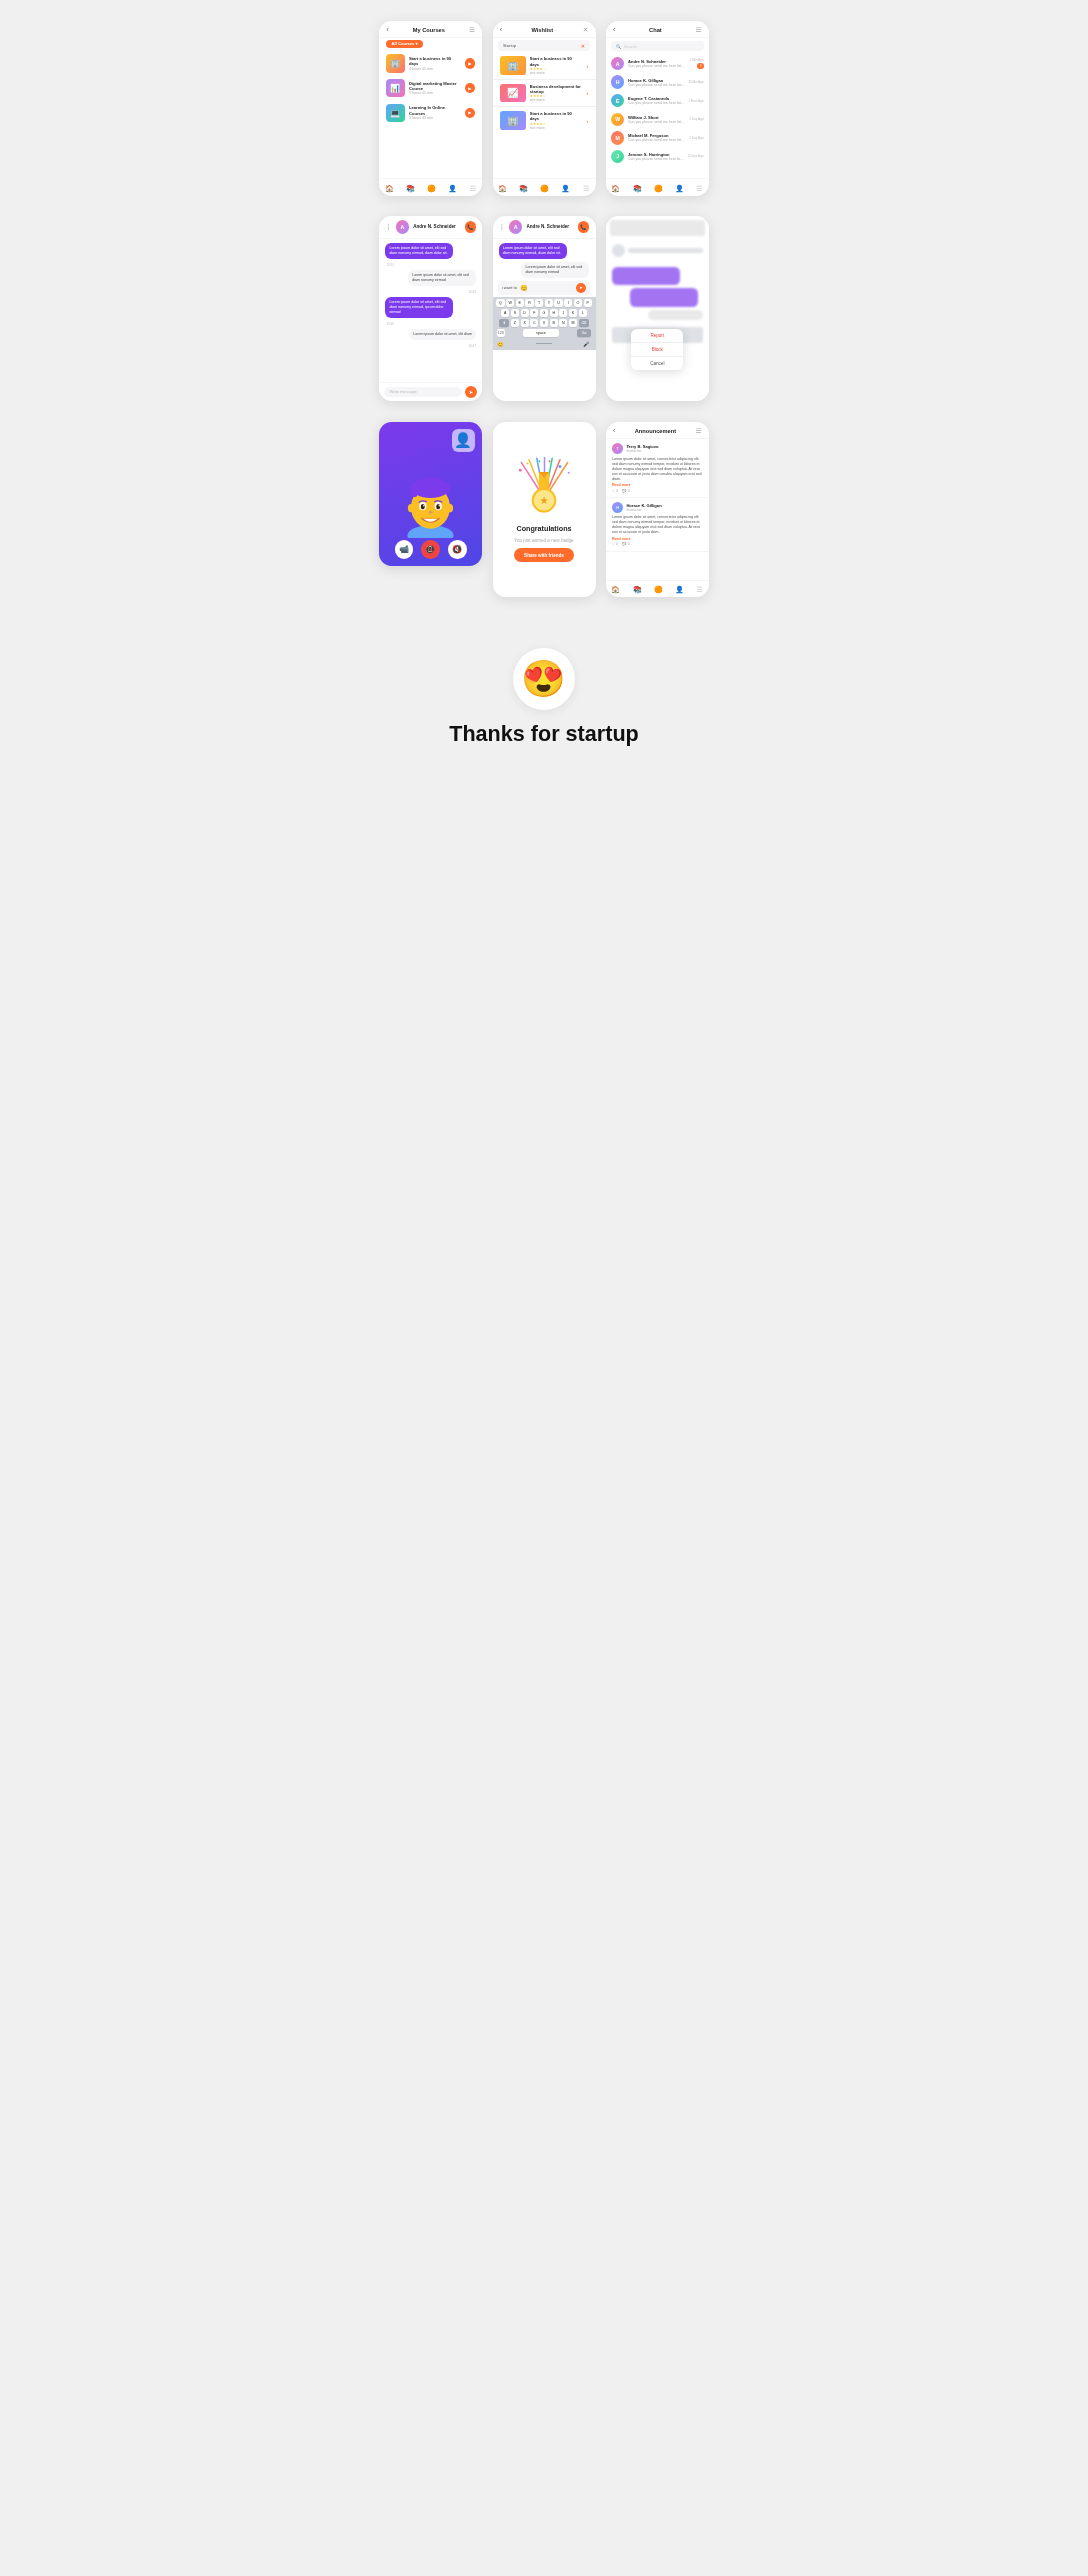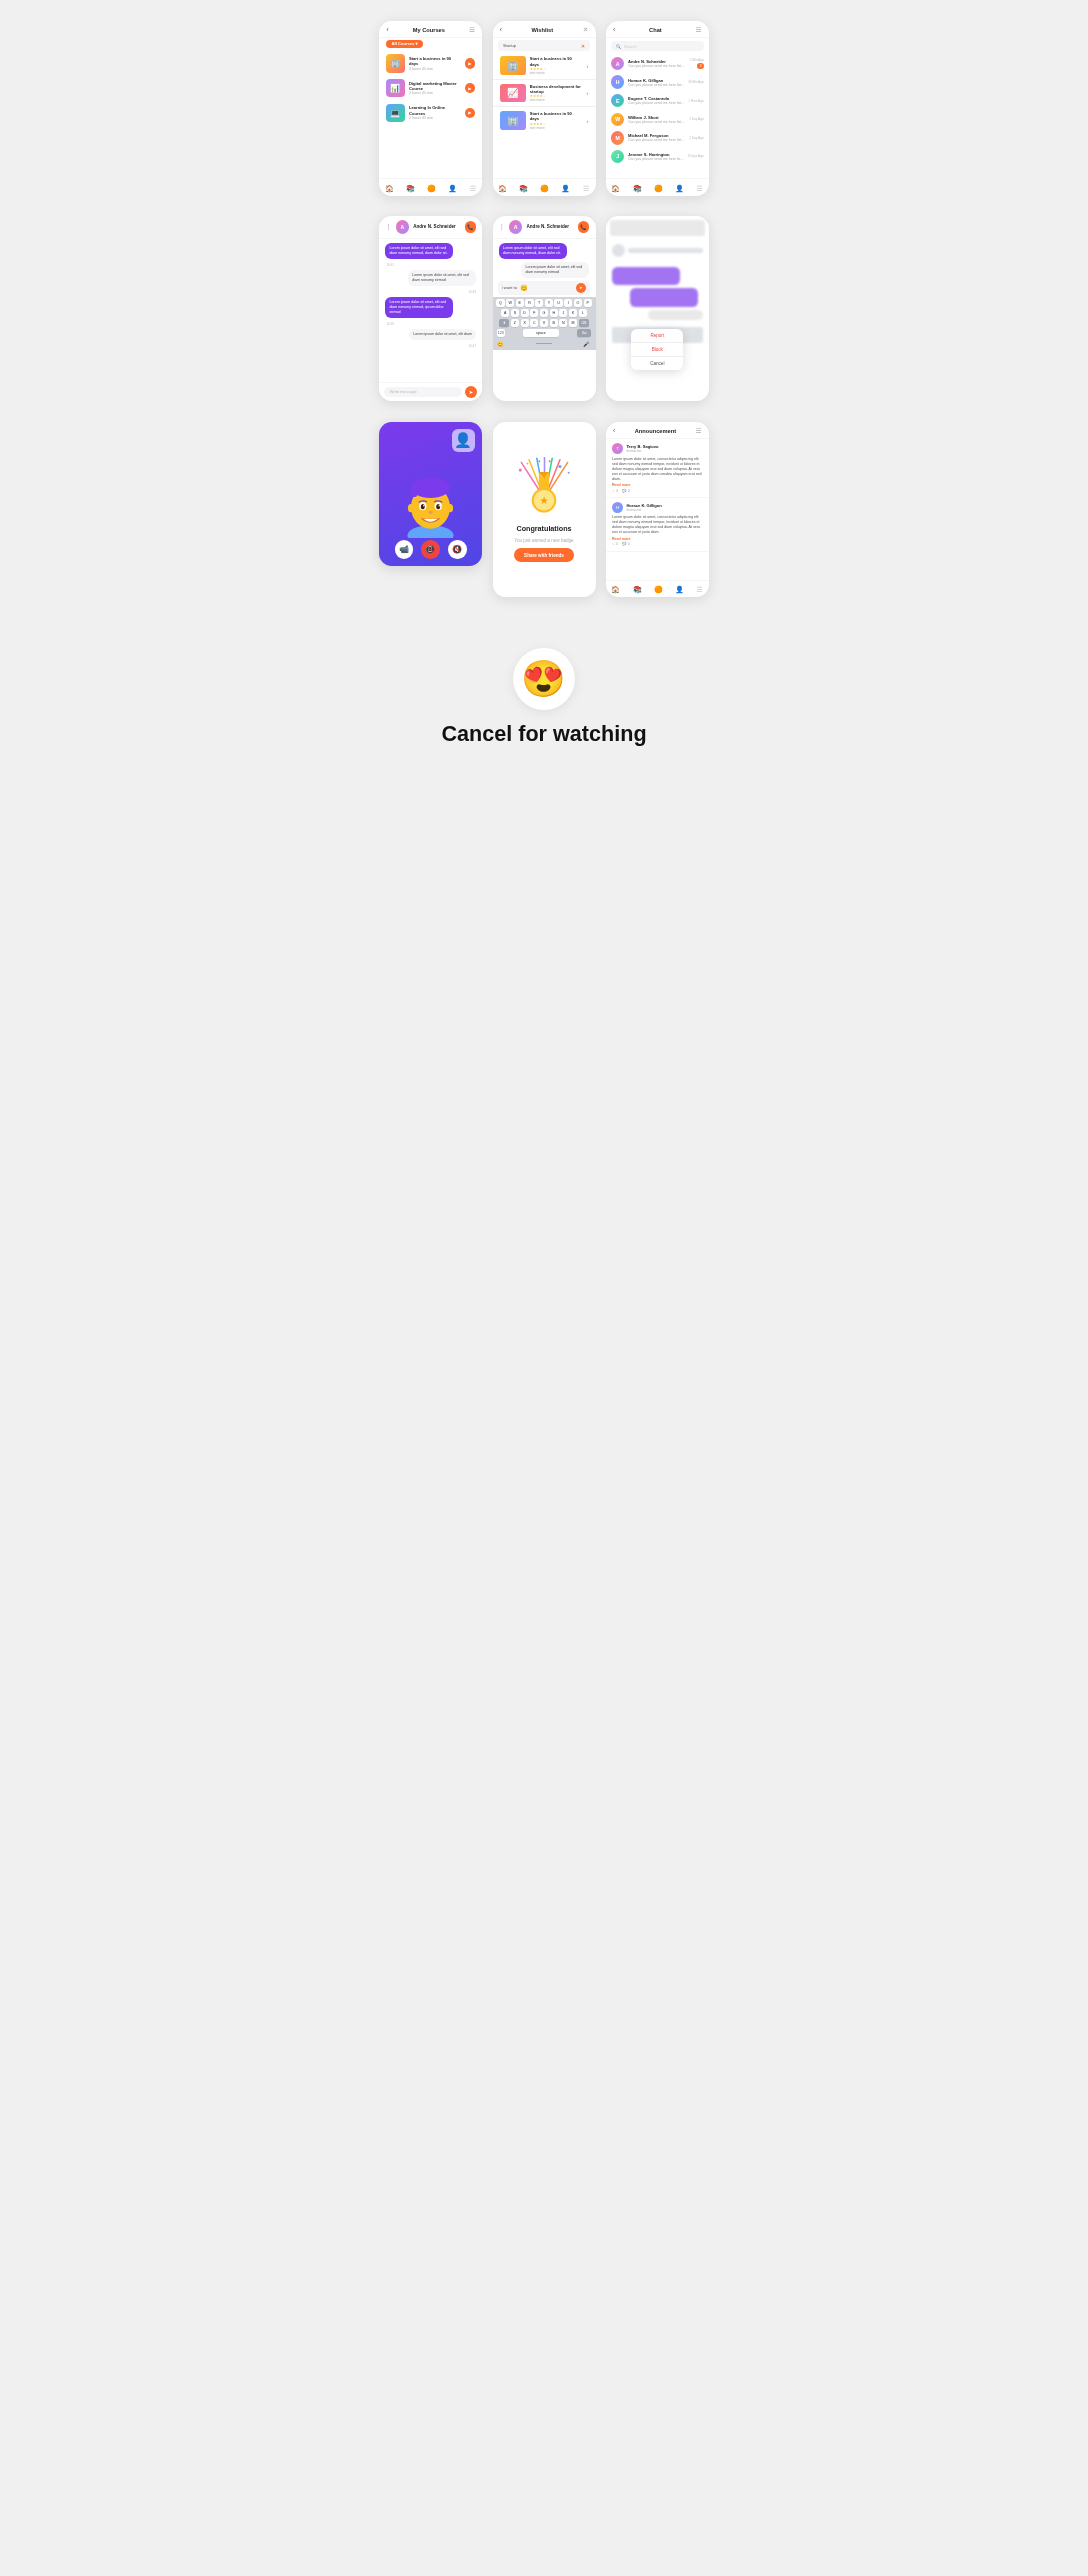--- a/index.html
+++ b/index.html
@@ -948,15 +948,15 @@
       <span class="nav-icon">☰</span>
     </div>
   </div>
 
 </div>
 
 <div class="thanks-section">
   <div class="emoji-circle">
     <span>😍</span>
   </div>
-  <div class="thanks-text">Cancel for watching</div>
+  <div class="thanks-text">Thanks for startup</div>
 </div>
 
 
 </body></html>

